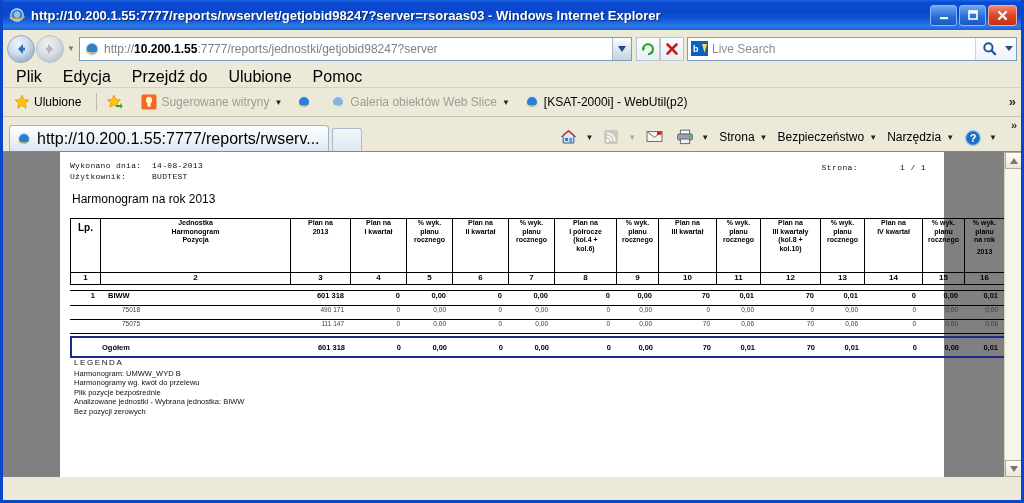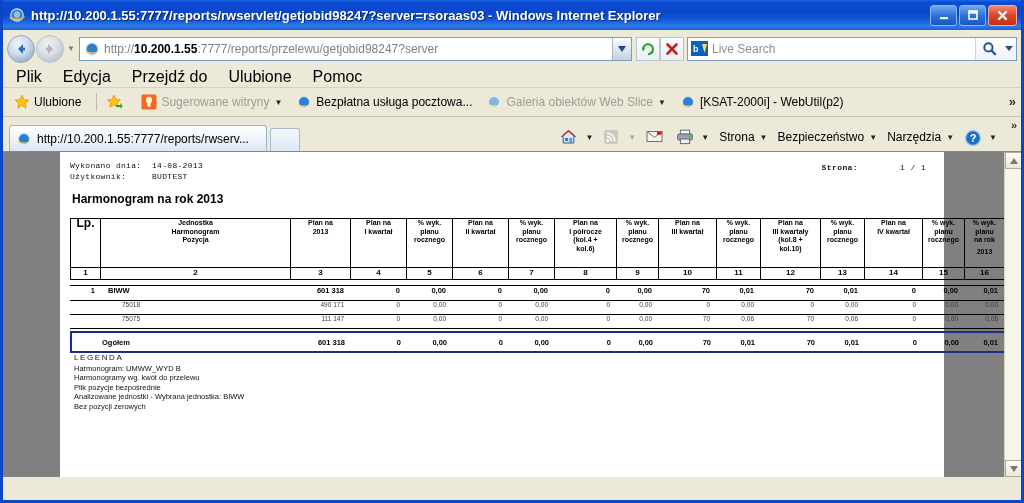--- a/index.html
+++ b/index.html
@@ -215,21 +215,21 @@
     margin-left: 6px;
     background: linear-gradient(180deg,#fdfdfd,#eef3fa 55%, #dbe6f4);
     border: 1px solid #9fb3c9;
     border-bottom: none;
     border-radius: 4px 4px 0 0;
     display:flex; align-items:center;
     padding: 0 8px 0 6px;
     box-sizing: border-box;
   }
   .tab .favicon { margin-right:5px; }
-  .tab-label { font-size:12px; color:#000; white-space:nowrap; }
+  .tab-label { font-size:16px; color:#000; white-space:nowrap; }
   .newtab {
     height: 22px; width: 28px;
     margin-left: 3px;
     background: linear-gradient(180deg,#f4f7fb,#dde7f3);
     border: 1px solid #a8bacd;
     border-bottom:none;
     border-radius: 3px 3px 0 0;
   }
   .cmdbar {
     margin-left: auto;
@@ -272,24 +272,24 @@
   .meta-row { display:flex; }
   .meta-lbl { width: 82px; }
   .page-indicator {
     position: absolute;
     right: 18px; top: 11px;
     font-family: "Liberation Mono", monospace;
     font-size: 8px;
     letter-spacing: .4px;
     color:#111;
   }
-  .page-indicator .pg-lbl { font-weight:bold; }
+  .page-indicator .pg-lbl { font-weight:normal; }
   .page-indicator .pg-val { margin-left: 42px; }
   .rpt-title {
-    font-size: 12px; font-weight: bold; color:#000;
+    font-size: 12px; font-weight: normal; color:#000;
     margin: 10px 0 12px 2px;
   }
 
   table.rpt {
     border-collapse: collapse;
     width: 868px;
     table-layout: fixed;
   }
   table.rpt th, table.rpt td {
     border: 1px solid #000;
@@ -299,21 +299,21 @@
   th.hdr {
     height: 48px;
     font-size: 7px;
     font-weight: bold;
     line-height: 8.5px;
     text-align: center;
     padding-top: 4px;
     color: #000;
     vertical-align: top;
   }
-  th.hdr.lp { vertical-align: top; font-size: 12px; }
+  th.hdr.lp { vertical-align: top; padding-top: 5px; font-size: 10px; }
   td.numhdr {
     height: 11px;
     text-align:center;
     font-size: 8px;
     font-weight: bold;
   }
   tr.datarow td {
     border-left: none; border-right: none;
     border-top: 1px solid #000;
     border-bottom: 1px solid #000;
@@ -441,21 +441,21 @@
         <span class="navdrop">▼</span>
       </span>
 
       <span class="addrbox">
         <span class="addr-icon">
           <svg width="18" height="18" viewBox="0 0 18 18">
             <ellipse cx="9" cy="9" rx="6" ry="6" fill="#2f7fd0" stroke="#cfe4f7" stroke-width="1.1"></ellipse>
             <path d="M2 12 C6.2 15 14 14 16.5 10.4 C14 12.8 6 13.4 3 10.8 Z" fill="#ffd85e"></path>
           </svg>
         </span>
-        <span class="addr-text"><span>http://</span><b>10.200.1.55</b><span>:7777/reports/przelewu/getjobid98247?server</span></span>
+        <span class="addr-text"><span>http://</span><b>10.200.1.55</b><span>:7777/reports/jednostki/getjobid98247?server</span></span>
         <span class="addr-arrow">
           <svg width="8" height="6" viewBox="0 0 8 6">
               <path d="M0 0 L8 0 L4 6 Z" fill="#1d4a86"></path>
             </svg>
         </span>
       </span>
 
       <span class="iconbtn framed">
         <svg width="16" height="16" viewBox="0 0 16 16">
           <path d="M3.2 9.5 A5 5 0 1 1 8 13.2" fill="none" stroke="#2aa12a" stroke-width="2"></path>
@@ -532,21 +532,20 @@
         <span class="caret">▼</span>
       </span>
 
       <span class="favitem">
         <span class="favicon">
           <svg width="16" height="16" viewBox="0 0 16 16">
             <ellipse cx="8" cy="8" rx="5.6" ry="5.6" fill="#2f7fd0" stroke="#d7e8f8" stroke-width="1.1"></ellipse>
             <path d="M1.4 11 C5.4 13.9 12.6 13 14.9 9.6 C12.7 11.9 5.4 12.5 2.4 10 Z" fill="#ffd85e"></path>
           </svg>
         </span>
-        <span>Bezpłatna usługa pocztowa...</span>
       </span>
 
       <span class="favitem dim">
         <span class="favicon">
           <svg width="16" height="16" viewBox="0 0 16 16">
             <ellipse cx="8" cy="8" rx="5.6" ry="5.6" fill="#86b4dd" stroke="#e2eef9" stroke-width="1.1"></ellipse>
             <path d="M1.4 11 C5.4 13.9 12.6 13 14.9 9.6 C12.7 11.9 5.4 12.5 2.4 10 Z" fill="#ffe9a8"></path>
           </svg>
         </span>
         <span>Galeria obiektów Web Slice</span>

